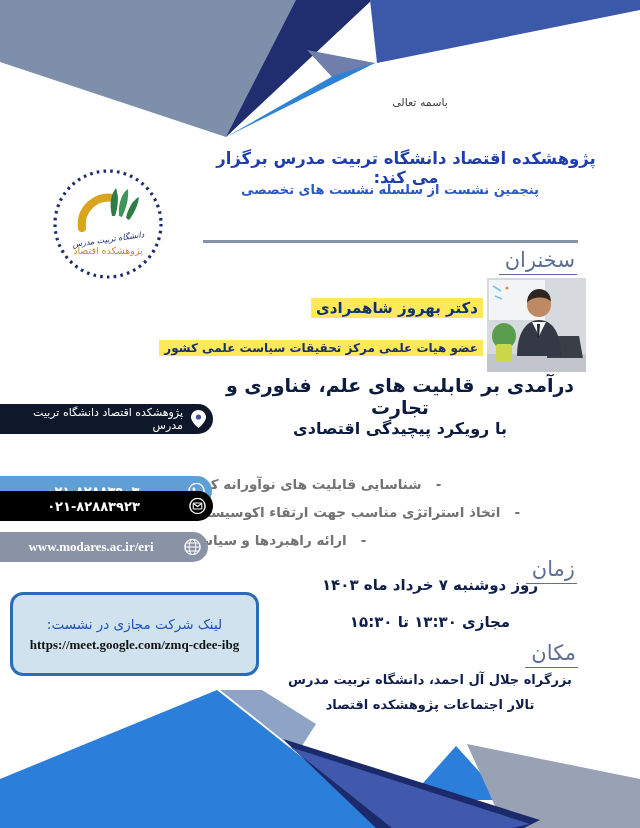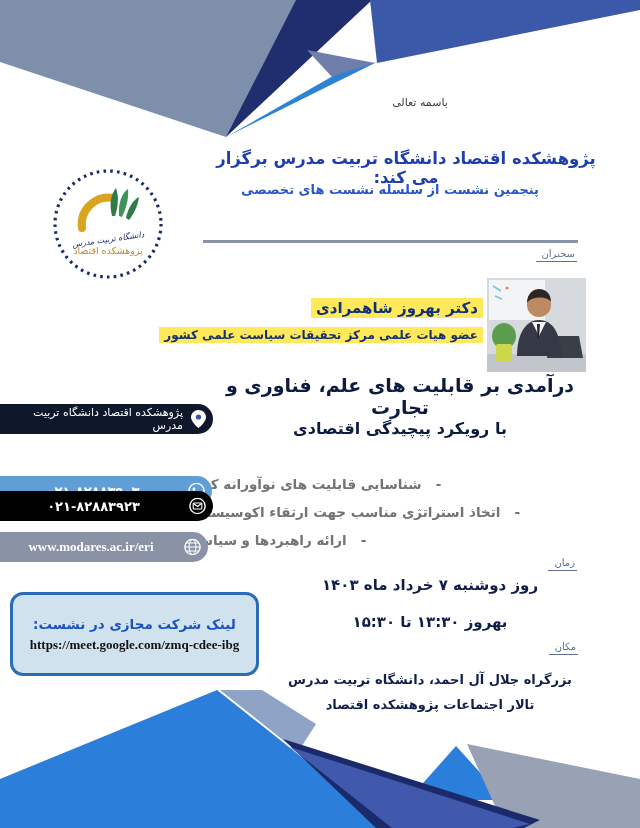--- a/index.html
+++ b/index.html
@@ -7,27 +7,27 @@
           font-family:"DejaVu Sans",sans-serif;}
   .abs{position:absolute;}
   svg{display:block;}
   
   .fa{direction:rtl;unicode-bidi:embed;}
   .bismillah{left:340px;top:96px;width:160px;text-align:center;font-size:11px;color:#3c3c3c;}
   .organizer{left:200px;top:149px;width:380px;text-align:center;font-size:16.5px;font-weight:bold;color:#1e3eae;margin-left:16px;}
   .series{left:200px;top:182px;width:380px;text-align:center;font-size:13px;font-weight:bold;color:#2b57c5;}
   .session-title{left:200px;top:205px;width:380px;text-align:center;font-size:18px;font-weight:bold;color:#1c2a6e;}
   .divider{left:203px;top:240px;width:375px;height:3px;background:#8a93a6;}
-  .heading{font-size:10px;color:#5d7094;border-bottom:1.5px solid #5d7094;padding:0 2px 2px 6px;display:inline-block;}
+  .heading{font-size:21px;color:#5d7094;border-bottom:1.5px solid #5d7094;padding:0 2px 2px 6px;display:inline-block;}
   .h-speaker{right:63px;top:248px;}
   .h-topics{right:63px;top:441px;}
   .h-time{right:63px;top:557px;}
   .h-place{right:62px;top:641px;}
   .spk-name{right:157px;top:298px;font-size:15px;font-weight:bold;color:#0f2f7a;background:#ffe95a;padding:1px 5px;}
-  .spk-affil{right:157px;top:327px;font-size:12px;font-weight:bold;color:#17306e;background:#ffe95a;padding:1px 5px;}
+  .spk-affil{right:157px;top:340px;font-size:12px;font-weight:bold;color:#17306e;background:#ffe95a;padding:1px 5px;}
   .talk1{left:210px;top:374px;width:380px;text-align:center;font-size:19px;font-weight:bold;color:#0d1b3e;}
   .talk2{left:210px;top:407px;width:380px;text-align:center;font-size:16px;font-weight:bold;color:#0d1b3e;margin-top:12px;}
   .topics-list{right:120px;top:470px;text-align:left;font-size:13.5px;font-weight:bold;color:#737373;line-height:28px;list-style:none;margin:0;padding:0;}
   .topics-list li::before{content:"-";margin-left:14px;}
   .date-line{left:240px;top:576px;width:380px;text-align:center;font-size:15px;font-weight:bold;color:#101f4a;}
   .hour-line{left:240px;top:613px;width:380px;text-align:center;font-size:15px;font-weight:bold;color:#101f4a;}
   .loc1{left:240px;top:672px;width:380px;text-align:center;font-size:13px;font-weight:bold;color:#101f4a;}
   .loc2{left:240px;top:697px;width:380px;text-align:center;font-size:13px;font-weight:bold;color:#101f4a;}
   
   .pill{left:0;height:30px;border-radius:0 17px 17px 0;color:#fff;display:flex;align-items:center;justify-content:center;}
@@ -35,21 +35,21 @@
   .pill1{top:404px;width:213px;background:#0f172a;font-size:11px;}
   .pill1 .lbl{padding-left:10px;padding-right:30px;}
   .pill2{top:449px;width:212px;background:#5f9fd6;font-size:13px;font-weight:bold;letter-spacing:1px;margin-top:27px;}
   .pill3{top:491px;width:213px;background:#000000;font-size:13px;font-weight:bold;letter-spacing:1px;}
   .pill4{top:532px;width:208px;background:#8a93a6;font-size:13px;font-weight:bold;
          font-family:"Liberation Serif","DejaVu Serif",serif;}
   .pill2 .lbl,.pill3 .lbl,.pill4 .lbl{padding-right:26px;}
   
   .linkbox{left:10px;top:592px;width:243px;height:78px;background:#cfe2ee;border:3px solid #2a6cb8;
            border-radius:13px;display:flex;flex-direction:column;align-items:center;justify-content:center;gap:5px;}
-  .linkbox .vlabel{font-size:13.5px;font-weight:bold;color:#1d52c0;}
+  .linkbox .vlabel{font-size:13.5px;font-weight:normal;color:#1d52c0;}
   .linkbox .vurl{font-size:13px;font-weight:bold;color:#111;
                  font-family:"Liberation Serif","DejaVu Serif",serif;}
   
   .logo{left:52px;top:168px;width:112px;height:112px;}
   .logo-inner{position:absolute;inset:0;display:flex;flex-direction:column;align-items:center;justify-content:flex-end;padding-bottom:24px;box-sizing:border-box;}
   .logo-uni{font-size:8px;font-style:italic;color:#1b2a6b;transform:rotate(-8deg);}
   .logo-inst{font-size:9.5px;color:#c08a2e;margin-top:1px;}
 </style>
 </head>
 <body>
@@ -120,21 +120,21 @@
   <div class="abs fa talk2">با رویکرد پیچیدگی اقتصادی</div>
 
   <ul class="abs fa topics-list">
     <li>شناسایی قابلیت های نوآورانه کشورها</li>
     <li>اتخاذ استراتژی مناسب جهت ارتقاء اکوسیستم STI</li>
     <li>ارائه راهبردها و سیاست ها</li>
   </ul>
 
   <span class="abs heading h-time fa">زمان</span>
   <div class="abs fa date-line">روز دوشنبه ۷ خرداد ماه ۱۴۰۳</div>
-  <div class="abs fa hour-line">بهروز ۱۳:۳۰ تا ۱۵:۳۰</div>
+  <div class="abs fa hour-line">مجازی ۱۳:۳۰ تا ۱۵:۳۰</div>
 
   <span class="abs heading h-place fa">مکان</span>
   <div class="abs fa loc1">بزرگراه جلال آل احمد، دانشگاه تربیت مدرس</div>
   <div class="abs fa loc2">تالار اجتماعات پژوهشکده اقتصاد</div>
 
   <div class="abs pill pill1">
     <span class="icn">
       <svg width="15" height="18" viewBox="0 0 15 18">
           <path d="M7.5,0 C11.6,0 15,3.2 15,7.2 C15,12 7.5,18 7.5,18 C7.5,18 0,12 0,7.2 C0,3.2 3.4,0 7.5,0 Z" fill="#fff"></path>
           <circle cx="7.5" cy="7" r="2.6" fill="#3e4fa0"></circle>

